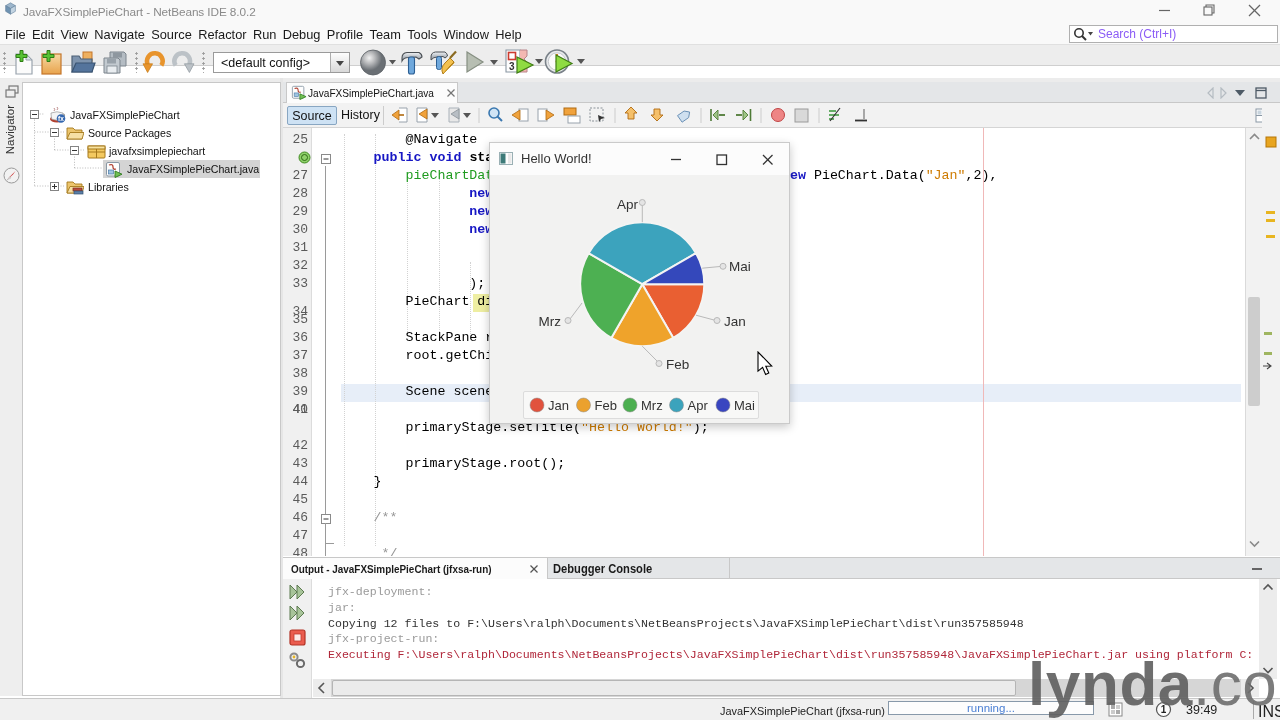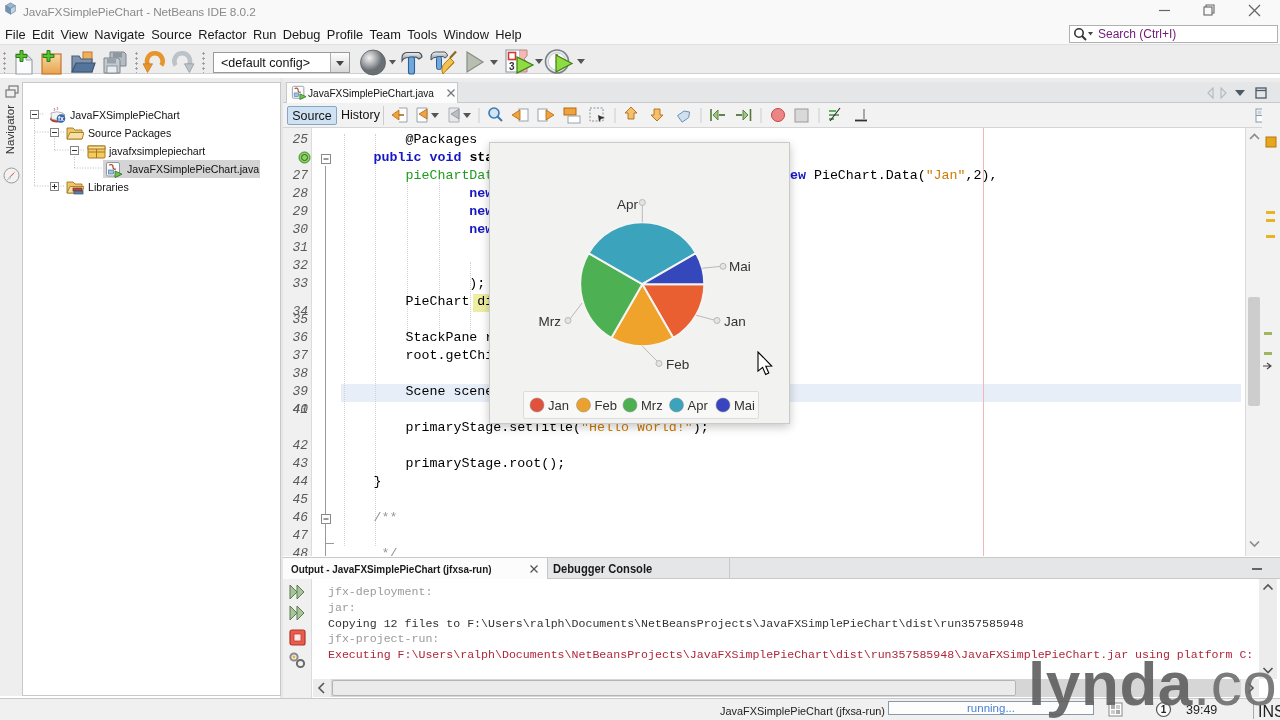--- a/index.html
+++ b/index.html
@@ -4,39 +4,39 @@
 <style>
 * { margin:0; padding:0; box-sizing:border-box; }
 html,body { width:1280px; height:720px; overflow:hidden; }
 body { font-family:"Liberation Sans", sans-serif; position:relative; background:#fff; }
 .abs { position:absolute; }
 
 #titlebar { left:0; top:0; width:1280px; height:24px; background:#f9f9f9; }
 #title-text { left:23px; top:5px; font-size:11.8px; color:#8a8a8a; letter-spacing:-0.1px; }
 #menubar { left:0; top:24px; width:1280px; height:20px; background:#f9f9f9; }
 .menu-item { display:inline-block; font-size:12.8px; color:#1a1a1a; padding:3px 3.2px 0 3.2px; }
-#toolbar { left:0; top:44px; width:1280px; height:30px; background:#ededed; border-top:1px solid #e0e0e0; border-bottom:1px solid #cfcfcf; }
-#searchbox { left:1069px; top:25px; width:209px; height:18px; background:#fff; border:1px solid #b0b0b0; font-size:12px; color:#701a75; }
+#toolbar { left:0; top:44px; width:1280px; height:22px; background:#ededed; border-top:1px solid #e0e0e0; border-bottom:1px solid #cfcfcf; }
+#searchbox { left:1069px; top:25px; width:209px; height:18px; background:#fff; border:1px solid #b0b0b0; font-size:12px; color:#8b5cf6; }
 
 #leftstrip { left:0; top:79px; width:22px; height:617px; background:#eeeeee; }
 #projpanel { left:22px; top:82px; width:259px; height:614px; background:#fff; border:1px solid #c8c8c8; }
 #editor { left:283px; top:82px; width:997px; height:474px; background:#fff; }
 #output { left:283px; top:557px; width:997px; height:141px; background:#fff; }
 #statusbar { left:0; top:698px; width:1280px; height:22px; background:#f0f0f0; border-top:1px solid #c8c8c8; }
 .mono { font-family:"Liberation Mono", monospace; }
 
 #code { left:341.7px; top:131px; font-family:"Liberation Mono", monospace; font-size:13.3px; }
 .cl { position:absolute; white-space:pre; height:18px; line-height:18px; color:#000; left:0; }
 .kw { color:#1717c4; font-weight:bold; }
 .fld { color:#1f9b1f; }
 .str { color:#ce7b00; }
 .com { color:#969696; }
 .bold { font-weight:bold; }
 #gutter { left:283px; top:128px; width:29px; height:428px; background:#f0f0f0; border-right:1px solid #dcdcdc; }
-.gnum { position:absolute; right:4px; height:18px; line-height:18px; font-family:"Liberation Mono", monospace; font-size:13px; color:#5a5a5a;font-style:italic; }
+.gnum { position:absolute; right:4px; height:18px; line-height:18px; font-family:"Liberation Mono", monospace; font-size:13px; color:#5a5a5a; }
 </style>
 </head>
 <body>
 
 <div class="abs" id="titlebar">
   <svg class="abs" style="left:4px;top:2px" width="13" height="13" viewBox="0 0 16 16">
     <polygon points="8,1 14,4.5 8,8 2,4.5" fill="#9db6cc" stroke="#5a7a96" stroke-width="0.7"></polygon>
     <polygon points="2,4.5 8,8 8,15 2,11.5" fill="#6f93b2" stroke="#5a7a96" stroke-width="0.7"></polygon>
     <polygon points="14,4.5 8,8 8,15 14,11.5" fill="#c3d4e2" stroke="#5a7a96" stroke-width="0.7"></polygon>
   </svg>
@@ -462,21 +462,21 @@
     <div class="gnum" style="top:309px">42</div>
     <div class="gnum" style="top:327px">43</div>
     <div class="gnum" style="top:345px">44</div>
     <div class="gnum" style="top:363px">45</div>
     <div class="gnum" style="top:381px">46</div>
     <div class="gnum" style="top:399px">47</div>
     <div class="gnum" style="top:417px">48</div>
   </div>
 <div class="abs" id="gutter"></div>
 <div class="abs" id="code" style="left:341.7px;top:131px;width:903px;height:425px;overflow:hidden;font-family:'Liberation Mono', monospace;font-size:13.3px">
-    <div class="cl" style="top:0px">        @Packages</div>
+    <div class="cl" style="top:0px">        @Navigate</div>
     <div class="cl" style="top:18px">    <span class="kw">public</span> <span class="kw">void</span> <span class="bold">start</span>(Stage primaryStage) {</div>
     <div class="cl" style="top:36px">        <span class="fld">pieChartData</span> = FXCollections.observableArrayLi<span class="abs" style="left:440.3px"><span class="kw">new</span> PieChart.Data(<span class="str">"Jan"</span>,2),</span></div>
     <div class="cl" style="top:54px">                <span class="kw">new</span> PieChart.Data(<span class="str">"Feb"</span>,2),</div>
     <div class="cl" style="top:72px">                <span class="kw">new</span> PieChart.Data(<span class="str">"Mrz"</span>,3),</div>
     <div class="cl" style="top:90px">                <span class="kw">new</span> PieChart.Data(<span class="str">"Apr"</span>,4),</div>
     <div class="cl" style="top:108px">                    <span class="kw">new</span> PieChart.Data(<span class="str">"Mai"</span>,1)</div>
     <div class="cl" style="top:144px">                );</div>
     <div class="cl" style="top:162px">        PieChart diagramm = <span class="kw">new</span> PieChart(pieChartData);</div>
     <div class="cl" style="top:198px">        StackPane root = <span class="kw">new</span> StackPane();</div>
     <div class="cl" style="top:216px">        root.getChildren().add(diagramm);</div>
@@ -564,20 +564,38 @@
   <svg class="abs" style="left:1155px;top:2px" width="17" height="17" viewBox="0 0 17 17">
     <circle cx="8.5" cy="8.5" r="7" fill="#fcfcfc" stroke="#555" stroke-width="1.2"></circle>
     <text x="8.5" y="12" font-size="10" font-weight="bold" fill="#222" text-anchor="middle" font-family="Liberation Sans">1</text>
   </svg>
   <div class="abs" style="left:1186px;top:4px;font-size:12.5px;color:#222">39:49</div>
   <div class="abs" style="left:1253px;top:2px;width:1px;height:18px;background:#aaa"></div>
   <div class="abs" style="left:1258px;top:4px;font-size:16px;color:#222">INS</div>
 </div>
 
 <div class="abs" id="hellowin" style="left:489px;top:142px;width:301px;height:282px;background:#f2f2f1;border:1px solid #cacaca;box-shadow:0 3px 9px rgba(0,0,0,0.22);z-index:50">
+  <div class="abs" style="left:0;top:0;width:299px;height:32px;background:#fcfcfc">
+    <svg class="abs" style="left:9px;top:9px" width="14" height="13" viewBox="0 0 14 13">
+      <rect x="0.5" y="0.5" width="13" height="12" fill="#fdfdfd" stroke="#9ab0b4" stroke-width="1"></rect>
+      <rect x="1.5" y="1.5" width="5" height="10" fill="#3d7a78"></rect>
+      <rect x="9" y="1.5" width="3.5" height="10" fill="#e8e8e8"></rect>
+    </svg>
+    <div class="abs" style="left:31px;top:8px;font-size:13px;color:#333">Hello World!</div>
+    <svg class="abs" style="left:180px;top:15px" width="12" height="4">
+        <line x1="1" y1="1.5" x2="11" y2="1.5" stroke="#333" stroke-width="1.3"></line>
+      </svg>
+    <svg class="abs" style="left:226px;top:11px" width="12" height="12">
+        <rect x="1" y="1" width="9.5" height="9.5" fill="none" stroke="#333" stroke-width="1.3"></rect>
+      </svg>
+    <svg class="abs" style="left:272px;top:11px" width="12" height="12">
+        <line x1="1" y1="1" x2="10.5" y2="10.5" stroke="#333" stroke-width="1.3"></line>
+        <line x1="10.5" y1="1" x2="1" y2="10.5" stroke="#333" stroke-width="1.3"></line>
+      </svg>
+  </div>
   <svg class="abs" style="left:0;top:32px" width="299px" height="216" viewBox="0 32 299 216">
     <g transform="translate(0,0)">
     <path d="M152.3,141.2 L183.3,194.9 A62.0,62.0 0 0 0 214.3,141.2 Z" fill="#e95f32" stroke="#f4f4f3" stroke-width="2" stroke-linejoin="round"></path>
         <path d="M152.3,141.2 L121.3,194.9 A62.0,62.0 0 0 0 183.3,194.9 Z" fill="#efa32b" stroke="#f4f4f3" stroke-width="2" stroke-linejoin="round"></path>
         <path d="M152.3,141.2 L98.6,110.2 A62.0,62.0 0 0 0 121.3,194.9 Z" fill="#4db052" stroke="#f4f4f3" stroke-width="2" stroke-linejoin="round"></path>
         <path d="M152.3,141.2 L206.0,110.2 A62.0,62.0 0 0 0 98.6,110.2 Z" fill="#3ca3bd" stroke="#f4f4f3" stroke-width="2" stroke-linejoin="round"></path>
         <path d="M152.3,141.2 L214.3,141.2 A62.0,62.0 0 0 0 206.0,110.2 Z" fill="#3448bb" stroke="#f4f4f3" stroke-width="2" stroke-linejoin="round"></path>
     </g>
     <g stroke="#b9b9b9" stroke-width="1" fill="none">
       <line x1="152.3" y1="79.2" x2="152.3" y2="62"></line>

